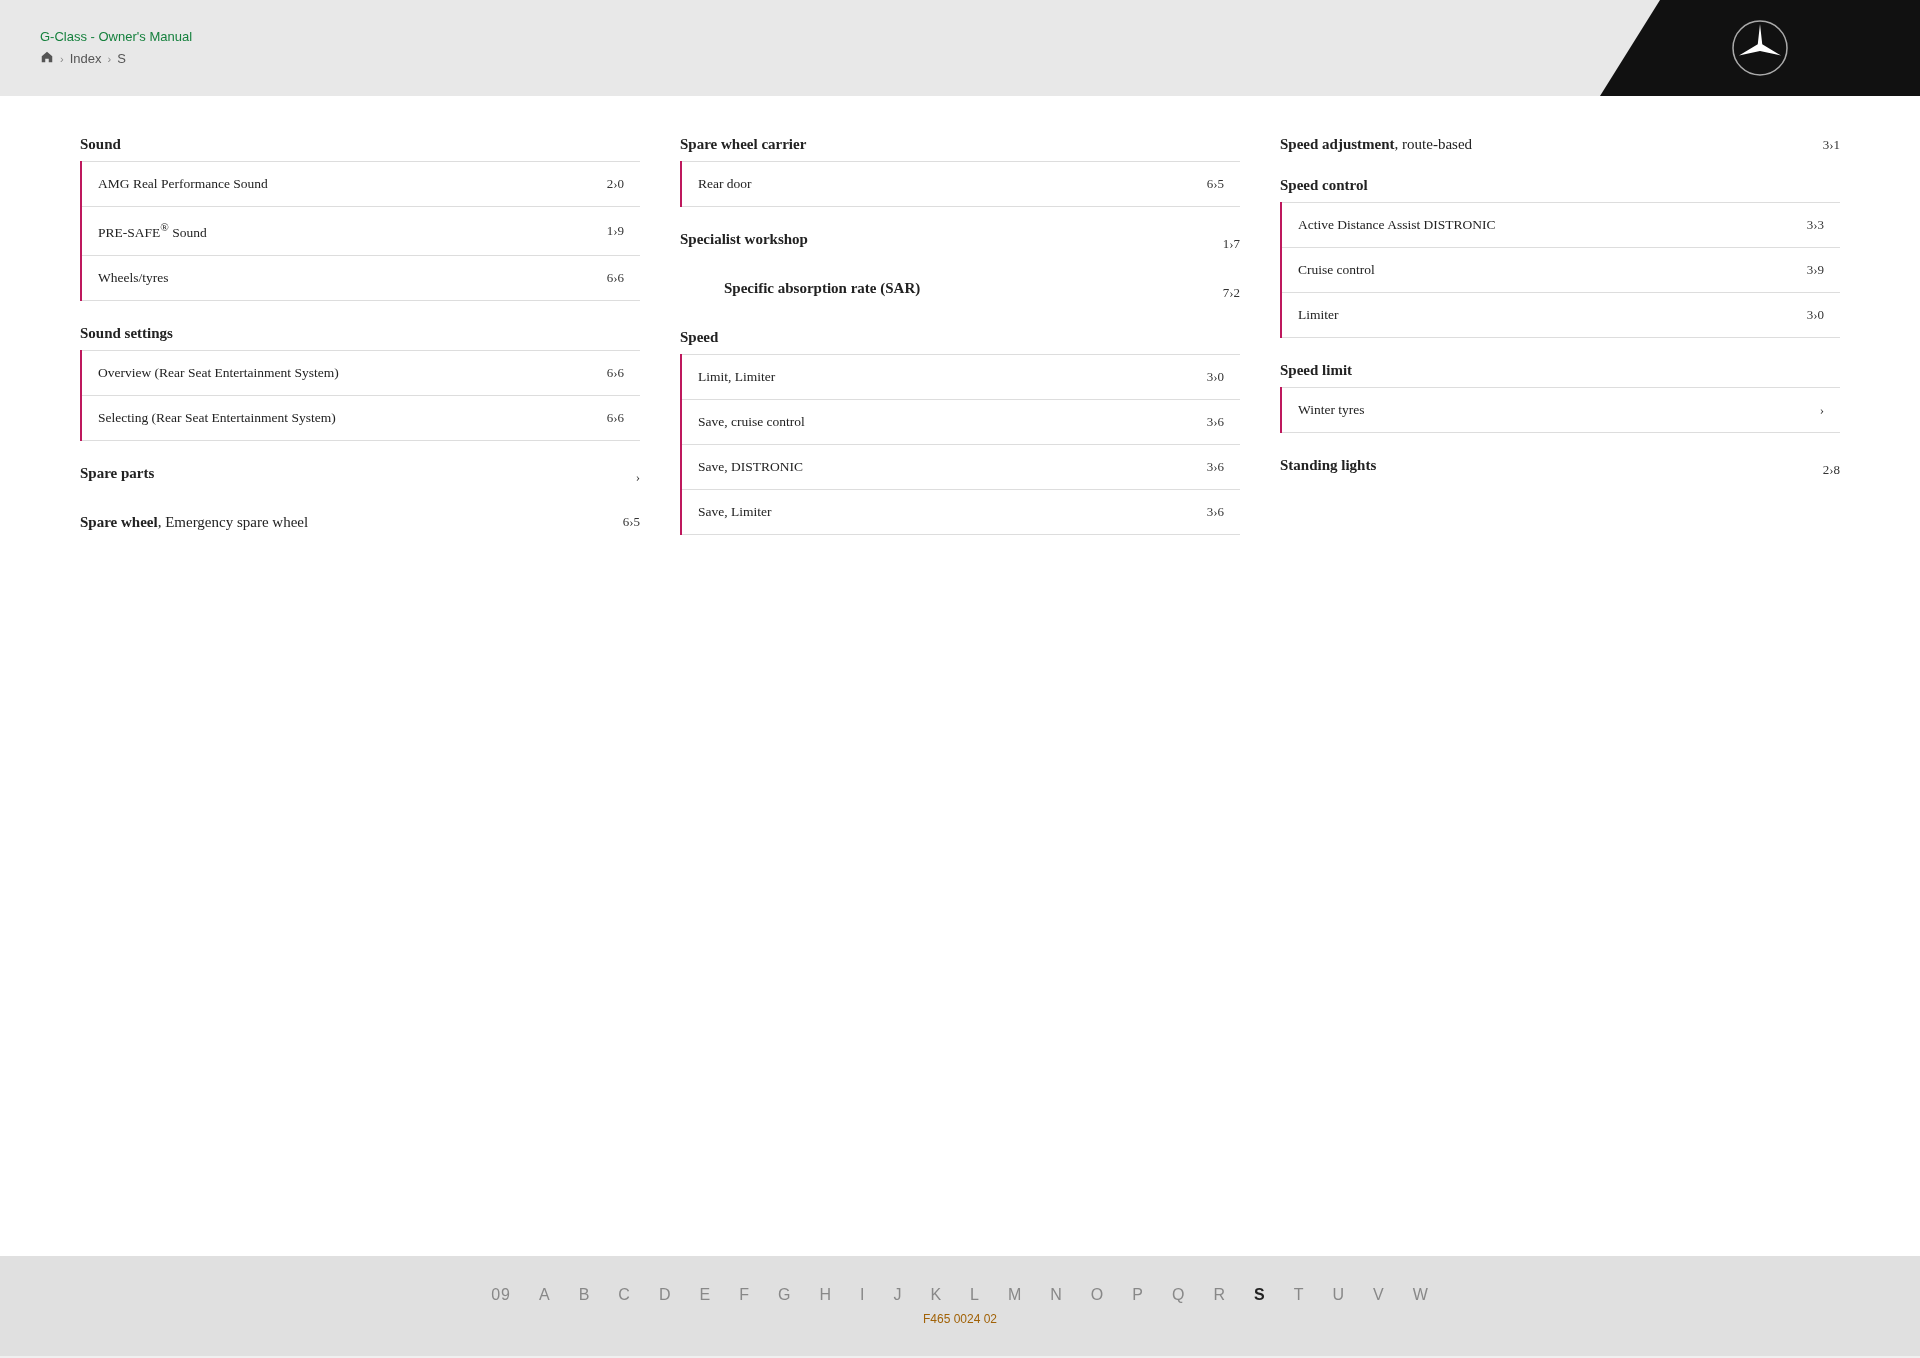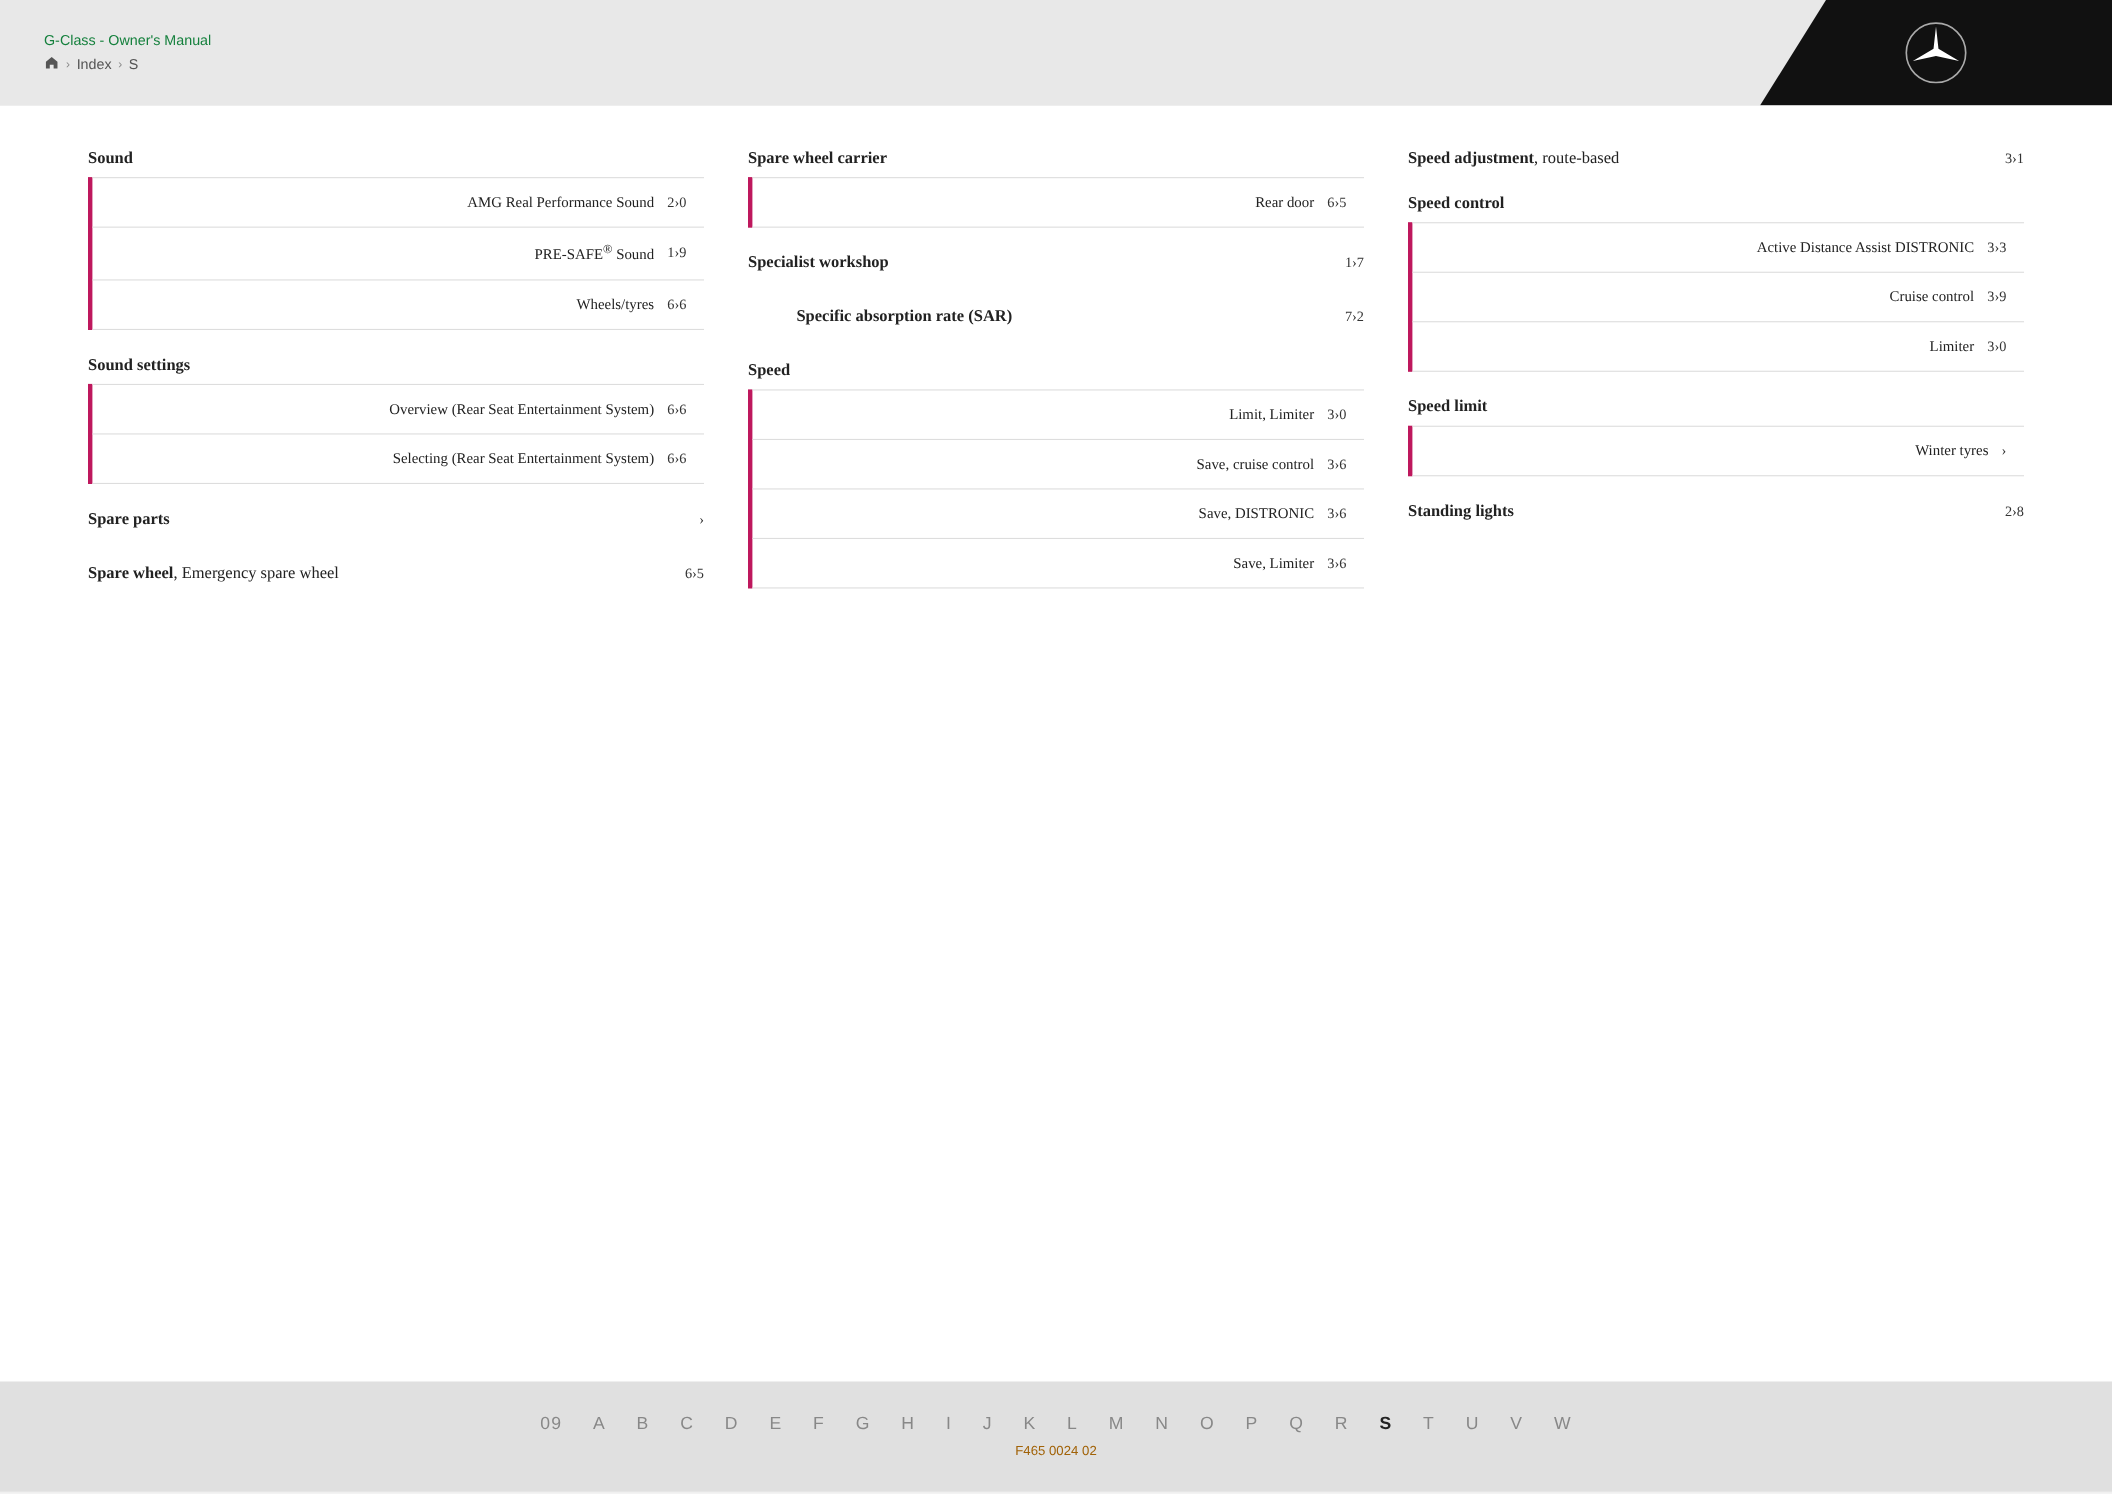--- a/index.html
+++ b/index.html
@@ -101,30 +101,30 @@
     .item-text { flex: 1; }
     .item-page {
       font-size: 13px;
       color: #333;
       white-space: nowrap;
       margin-left: 12px;
     }
 
     
     .sub-items {
-      border-left: 4px solid #be185d;
+      border-left: 2px solid #be185d;
       margin-left: 0;
       margin-bottom: 20px;
-      text-align: right;
     }
 
     
     .top-level-item {
       display: flex;
       justify-content: space-between;
+      align-items: center;
       margin-top: 28px;
       margin-bottom: 0;
     }
     .top-level-item:first-child { margin-top: 0; }
 
     
     .footer {
       background: #e0e0e0;
       height: 100px;
       display: flex;

